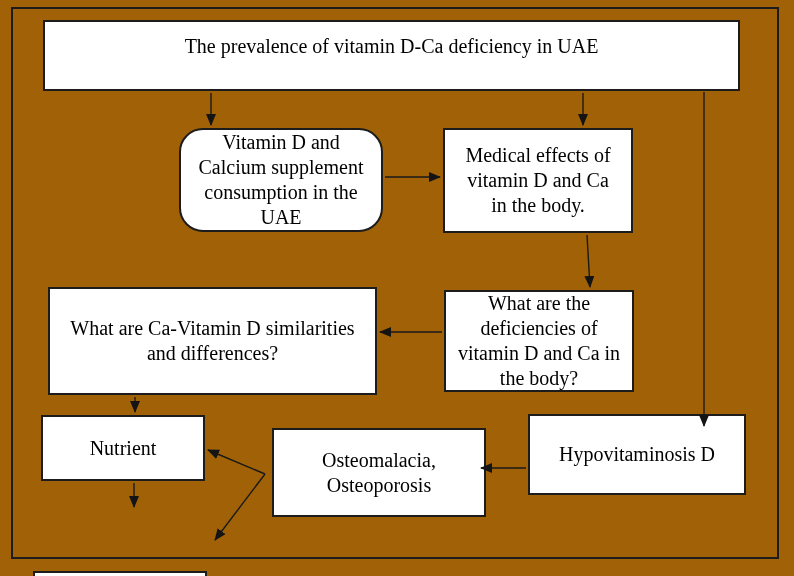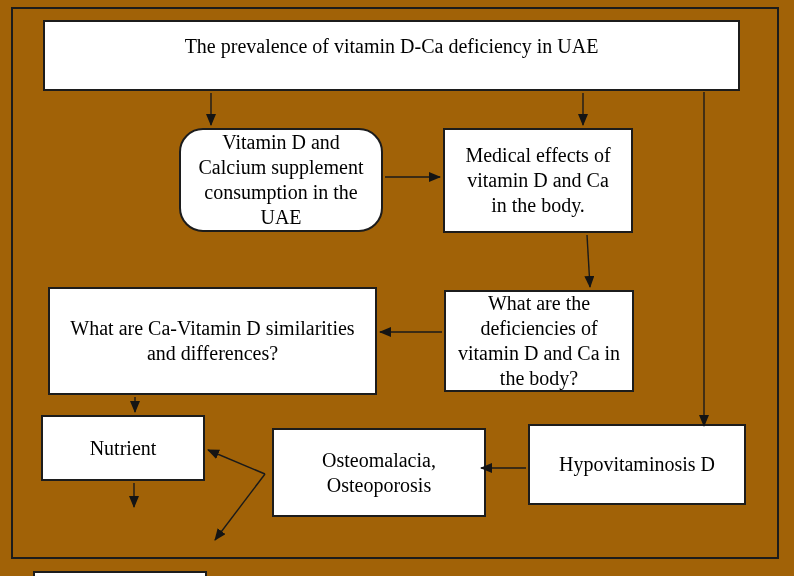--- a/index.html
+++ b/index.html
@@ -45,21 +45,21 @@
     align-items: flex-start;
     padding-top: 12px;
   }
   .node-supplement   { left: 179px; top: 128px; width: 204px; height: 104px; padding: 0 16px; border-radius: 24px; }
   .node-medical      { left: 443px; top: 128px; width: 190px; height: 105px; padding: 0 12px; }
   .node-deficiencies { left: 444px; top: 290px; width: 190px; height: 102px; padding: 12px 8px; }
   .node-similarities { left: 48px;  top: 287px; width: 329px; height: 108px; }
   .node-nutrient     { left: 41px;  top: 415px; width: 164px; height: 66px; }
   .node-mineral      { left: 33px;  top: 535px; width: 174px; height: 44px; margin-top: 36px; }
   .node-osteomalacia { left: 264px; top: 428px; width: 214px; height: 89px; margin-left: 8px; }
-  .node-hypovitaminosis { left: 528px; top: 424px; width: 218px; height: 81px; }
+  .node-hypovitaminosis { left: 528px; top: 414px; width: 218px; height: 81px; }
   .arrow-layer {
     position: absolute;
     left: 0; top: 0;
     width: 794px;
     height: 576px;
     z-index: 2;
     pointer-events: none;
   }
   .arrow-layer line {
     stroke: #1a1a1a;

